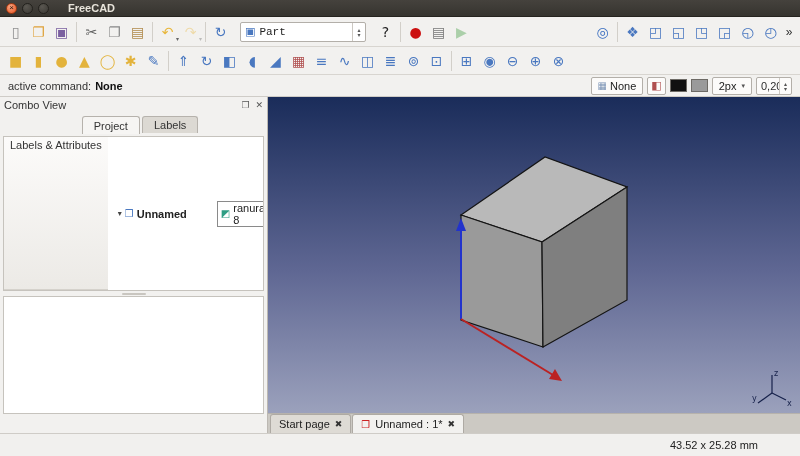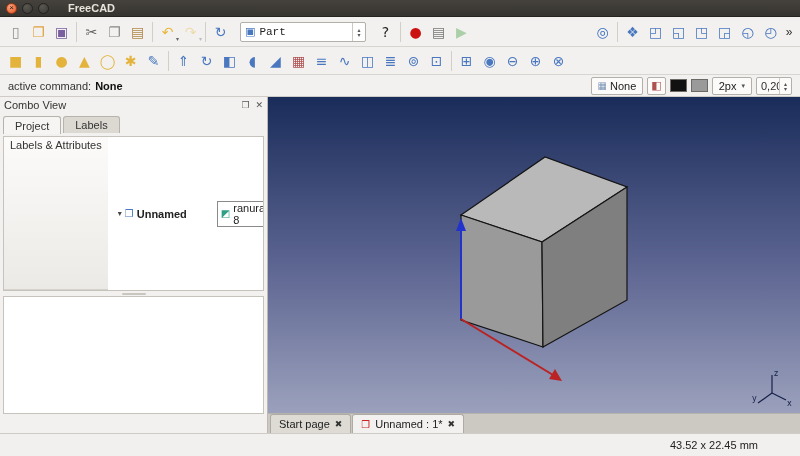--- a/index.html
+++ b/index.html
@@ -48,21 +48,21 @@
   .swatch.gray { background:#9a9a9a; }
   .spin { display:flex; align-items:center; background:#fcfbfa; border:1px solid #b3afa9; border-radius:2px; height:18px; }
   .spinval { width:22px; overflow:hidden; white-space:nowrap; padding-left:4px; }
   .spinarrows { display:flex; flex-direction:column; align-items:center; justify-content:center; width:12px; height:100%; border-left:1px solid #ccc8c2; color:#555; }
 
   
   .main { flex:1 1 auto; display:flex; min-height:0; }
   .left-panel { width:268px; flex:0 0 auto; background:#f2f1ef; border-right:1px solid #bcb8b2; display:flex; flex-direction:column; }
   .panel-title { height:16px; display:flex; align-items:center; padding:0 4px; color:#333; flex:0 0 auto; }
   .pbtns { margin-left:auto; display:flex; gap:6px; color:#555; font-family:"DejaVu Sans",sans-serif; font-size:9px; }
-  .panel-tabs { height:20px; display:flex; align-items:flex-end; padding-left:3px; flex:0 0 auto; }
+  .panel-tabs { height:20px; display:flex; align-items:flex-end; padding-left:15px; flex:0 0 auto;justify-content:center; }
   .ptab { padding:2px 11px; background:#dcd9d3; border:1px solid #b6b2ac; border-bottom:none; border-radius:3px 3px 0 0; margin-right:2px; color:#333; }
   .ptab.active { background:#f6f5f3; position:relative; top:1px; padding-top:3px; }
 
   .tree-box { flex:1 1 auto; margin:3px 3px 0 3px; background:#fff; border:1px solid #c6c3bd; display:flex; flex-direction:row; overflow:hidden; }
   .tree-header { background:linear-gradient(#fcfbfa,#eceae6); border-bottom:1px solid #d5d2cc; padding:2px 6px; color:#333; flex:0 0 auto; }
   .tree-row { display:flex; align-items:center; gap:3px; padding:1px 4px; color:#222; }
   .expander { font-family:"DejaVu Sans",sans-serif; font-size:8px; color:#444; }
   .doc-ic { font-family:"DejaVu Sans",sans-serif; font-size:10px; color:#4a78c0; }
   .part-ic { font-family:"DejaVu Sans",sans-serif; font-size:10px; color:#2e9e84; }
   .sel-wrap { display:inline-flex; align-items:center; gap:3px; border:1px solid #8a8a8a; background:#fff; padding:0 3px; }
@@ -375,15 +375,15 @@
         <div class="dtab active">
           <span class="dticon">❒</span>
           <span>Unnamed : 1*</span>
           <span class="tclose">✖</span>
         </div>
       </div>
     </div>
   </div>
 
   <div class="statusbar">
-    <span class="dims">43.52 x 22.45 mm</span>
+    <span class="dims">43.52 x 25.28 mm</span>
   </div>
 </div>
 
 </body></html>

